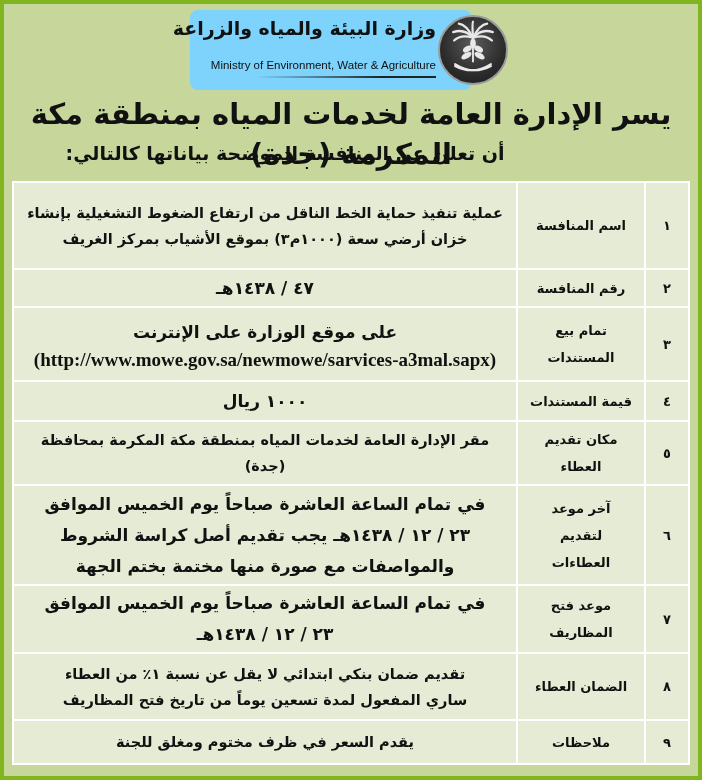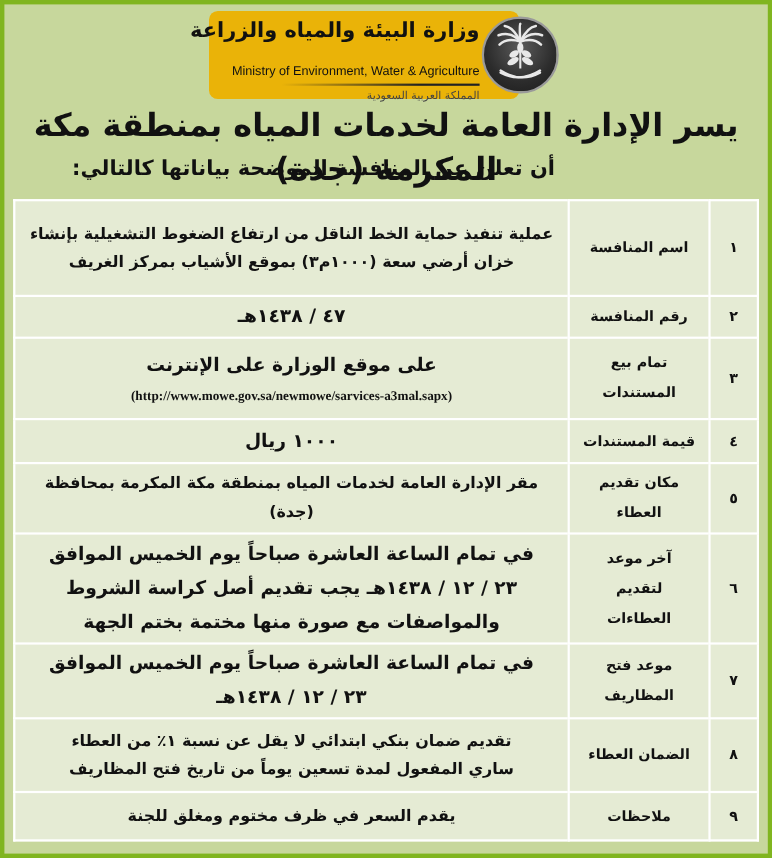--- a/index.html
+++ b/index.html
@@ -13,21 +13,21 @@
     position: absolute; left: 0; top: 0;
     width: 702px; height: 780px;
     border: 4px solid #80b51f;
     background: #c7d79c;
   }
   
   .logo-box {
     position: absolute;
     left: 190px; top: 10px;
     width: 282px; height: 80px;
-    background: #eab308;
+    background: #7dd3fc;
     border-radius: 8px;
   }
   .logo-text {
     position: absolute; left: 6px; top: 6px;
     width: 240px; text-align: right;
   }
   .logo-ar {
     direction: rtl;
     font-family: "DejaVu Sans", sans-serif;
     font-size: 19px; font-weight: bold;
@@ -93,21 +93,21 @@
     font-family: "DejaVu Sans", sans-serif;
     font-weight: bold;
   }
   .c-num { width: 44px; font-size: 13px; }
   .c-label { width: 128px; font-size: 13px; line-height: 27px; padding: 0 0; }
   .c-value { font-size: 14.5px; line-height: 26px; padding: 2px 10px; margin-left: 20px; }
   .c-value.big { font-size: 17px; line-height: 31px; }
   .c-value .url {
     direction: ltr; unicode-bidi: embed;
     font-family: "Liberation Serif", serif;
-    font-size: 12px; font-weight: bold; line-height: 24px;
+    font-size: 19px; font-weight: bold; line-height: 24px;
   }
   .r1 { height: 87px; }
   .r2 { height: 38px; }
   .r3 { height: 74px; }
   .r4 { height: 40px; }
   .r5 { height: 64px; }
   .r6 { height: 100px; }
   .r7 { height: 67px; }
   .r8 { height: 67px; }
   .r9 { height: 44px; }
@@ -115,21 +115,20 @@
 </head>
 <body>
 
 <div class="frame"></div>
 
 <div class="logo-box">
   <div class="logo-text">
     <div class="logo-ar">وزارة البيئة والمياه والزراعة</div>
     <div class="logo-en">Ministry of Environment, Water &amp; Agriculture</div>
     <div class="logo-rule"></div>
-    <div class="logo-kingdom">المملكة العربية السعودية</div>
   </div>
   <div class="emblem">
     <svg viewBox="0 0 70 70" xmlns="http://www.w3.org/2000/svg">
 
       <g stroke="#e8e8e8" stroke-width="2.4" fill="none" stroke-linecap="round">
         <path d="M35 22 Q26 12 14 16"></path>
         <path d="M35 22 Q28 8 20 7"></path>
         <path d="M35 22 Q34 6 35 5"></path>
         <path d="M35 22 Q42 8 50 7"></path>
         <path d="M35 22 Q44 12 56 16"></path>

